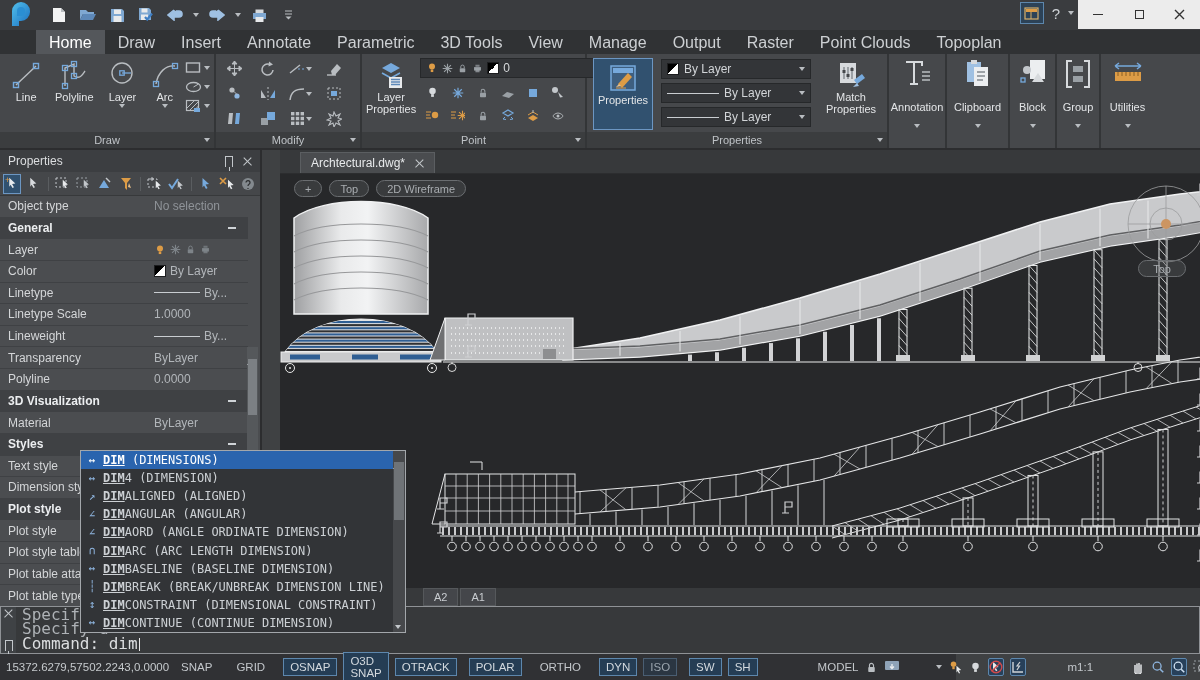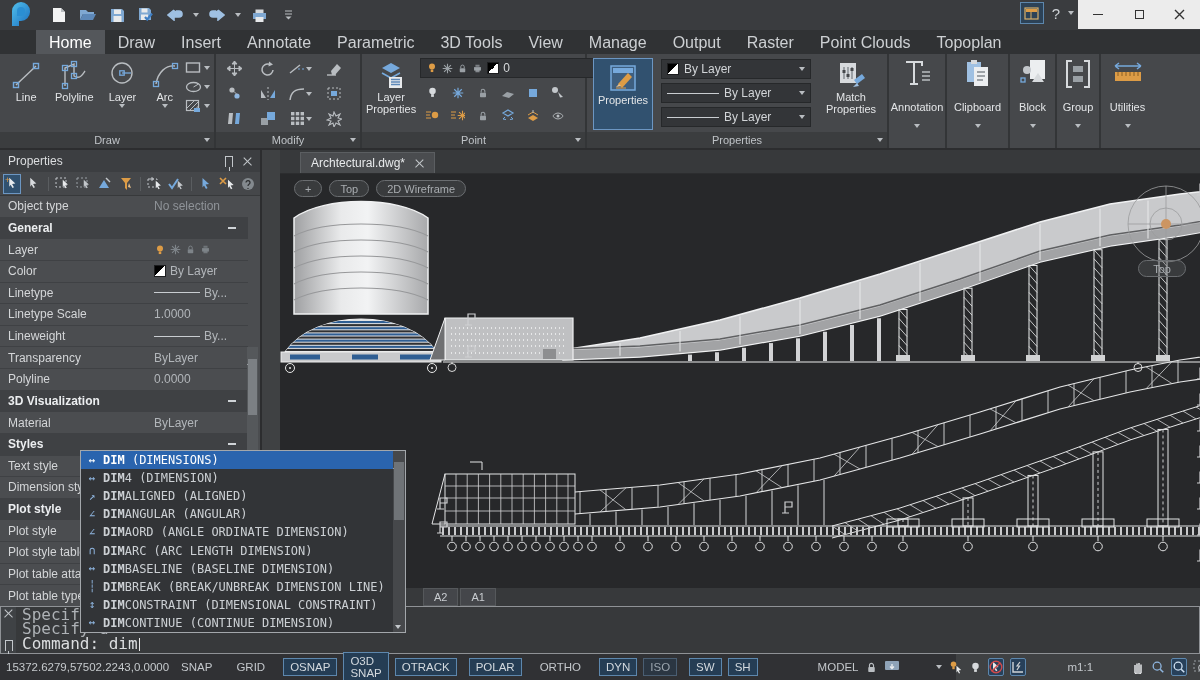--- a/index.html
+++ b/index.html
@@ -103,21 +103,21 @@
 .tg.active{border:1px solid #5d87ad;background:#253d54;color:#d3d9de}
 .tg.dim{border:1px solid #4a5e72;background:#2b3642;color:#9aa4ad}
 .sic{width:18px;height:18px;display:flex;align-items:center;justify-content:center}
 .sbox{border:1px solid #5d87ad;background:#27405a;border-radius:2px}
 
 
 #auto{position:absolute;left:80px;top:450px;width:326px;height:183px;background:#323437;border:1px solid #a3a7ab;z-index:50;display:flex}
 #autolist{flex:1;display:flex;flex-direction:column}
 .aitem{flex:1;display:flex;align-items:center;font-family:"DejaVu Sans Mono",monospace;font-size:12px;color:#ccd0d4;white-space:nowrap;overflow:hidden}
 .aitem .ic{flex:0 0 22px;text-align:center;color:#8fb6e0;font-size:11px}
-.aitem .pfx{font-weight:bold}
+.aitem .pfx{text-decoration:underline;font-weight:bold}
 .aitem.sel{background:#2a64ae;color:#fff}
 .aitem.sel .ic{color:#fff}
 #autoscroll{flex:0 0 12px;background:#46484b;position:relative}
 #autoscroll .thumb{position:absolute;left:1px;right:1px;top:11px;height:58px;background:#6f7377}
 svg{display:block}.ico-blue{color:#76a9dc}.ico-orange{color:#dd9c46}.ico-gray{color:#9aa0a5}
 </style>
 </head>
 <body>
 
 <svg width="0" height="0" style="position:absolute">

